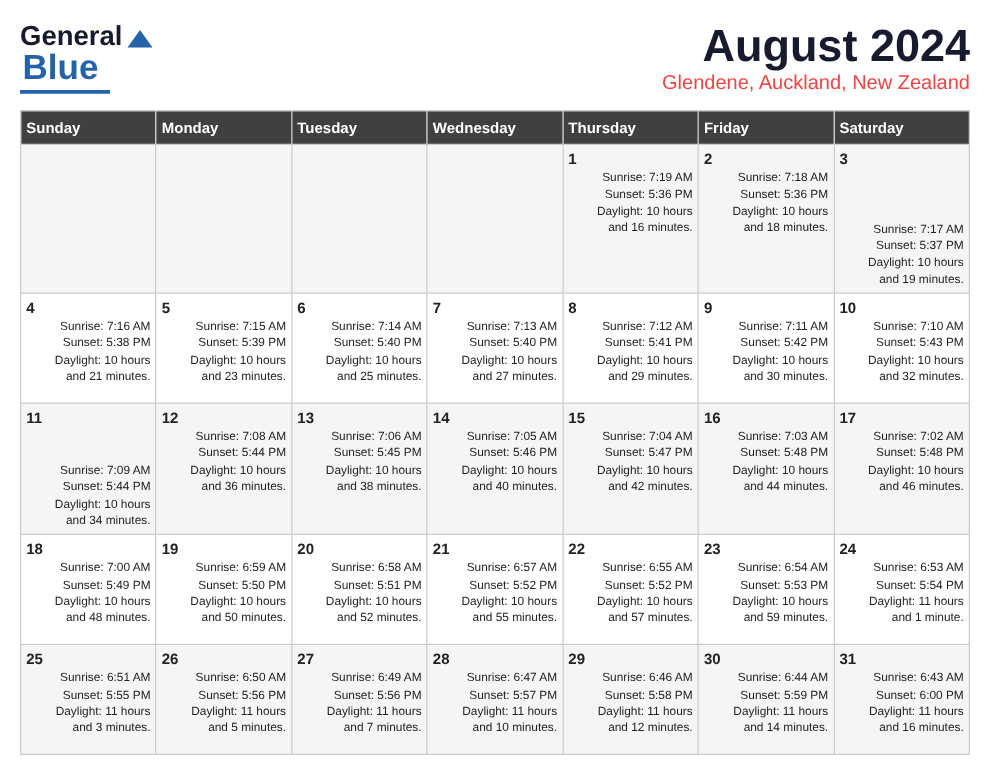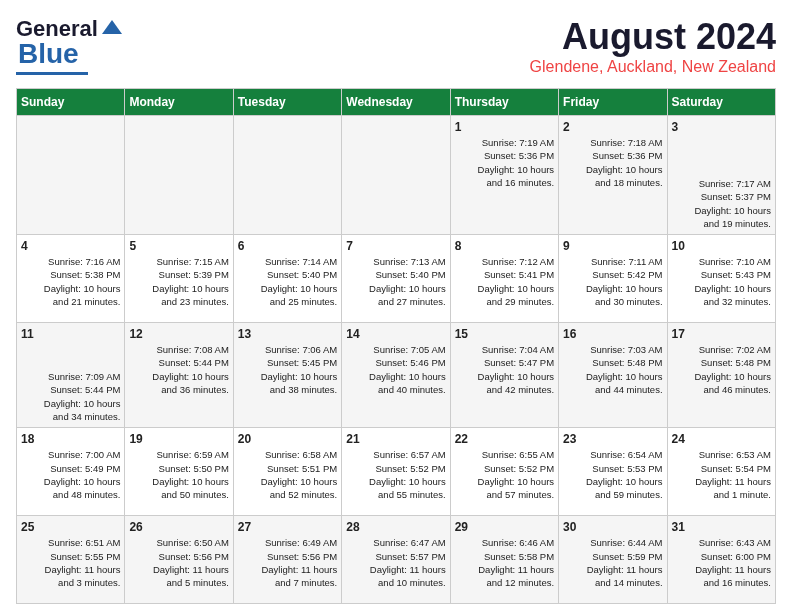--- a/index.html
+++ b/index.html
@@ -32,21 +32,21 @@
     .title-block h2 {
       font-size: 16px;
       font-weight: normal;
       color: #ef4444;
     }
     table {
       width: 100%;
       border-collapse: collapse;
     }
     thead tr th {
-      background: #15803d;
+      background: #404040;
       color: #fff;
       font-size: 12px;
       font-weight: bold;
       padding: 6px 4px;
       text-align: left;
       border: 1px solid #ccc;
     }
     tbody tr td {
       vertical-align: top;
       font-size: 10px;
@@ -74,21 +74,21 @@
       line-height: 1.4;
       color: #222;
       text-align: right;
     }
   </style>
 </head>
 <body>
 
 <div class="header">
   <div class="logo">
-    <div style="display:flex;align-items:flex-start;">
+    <div style="display:flex;align-items:flex-end;">
       <span style="font-size:22px;font-weight:bold;color:#1a1a2e;">General</span>
       <svg width="22" height="22" viewBox="0 0 22 22" style="margin-left:2px;">
         <polygon points="2,18 12,4 22,18" fill="#2563a8"></polygon>
       </svg>
     </div>
     <div style="display:flex;align-items:center;margin-top:-4px;margin-left:2px;">
       <span style="font-size:28px;font-weight:bold;color:#2563a8;">Blue</span>
     </div>
     <div style="width:72px;height:3px;background:#2563a8;margin-top:2px;"></div>
   </div>

